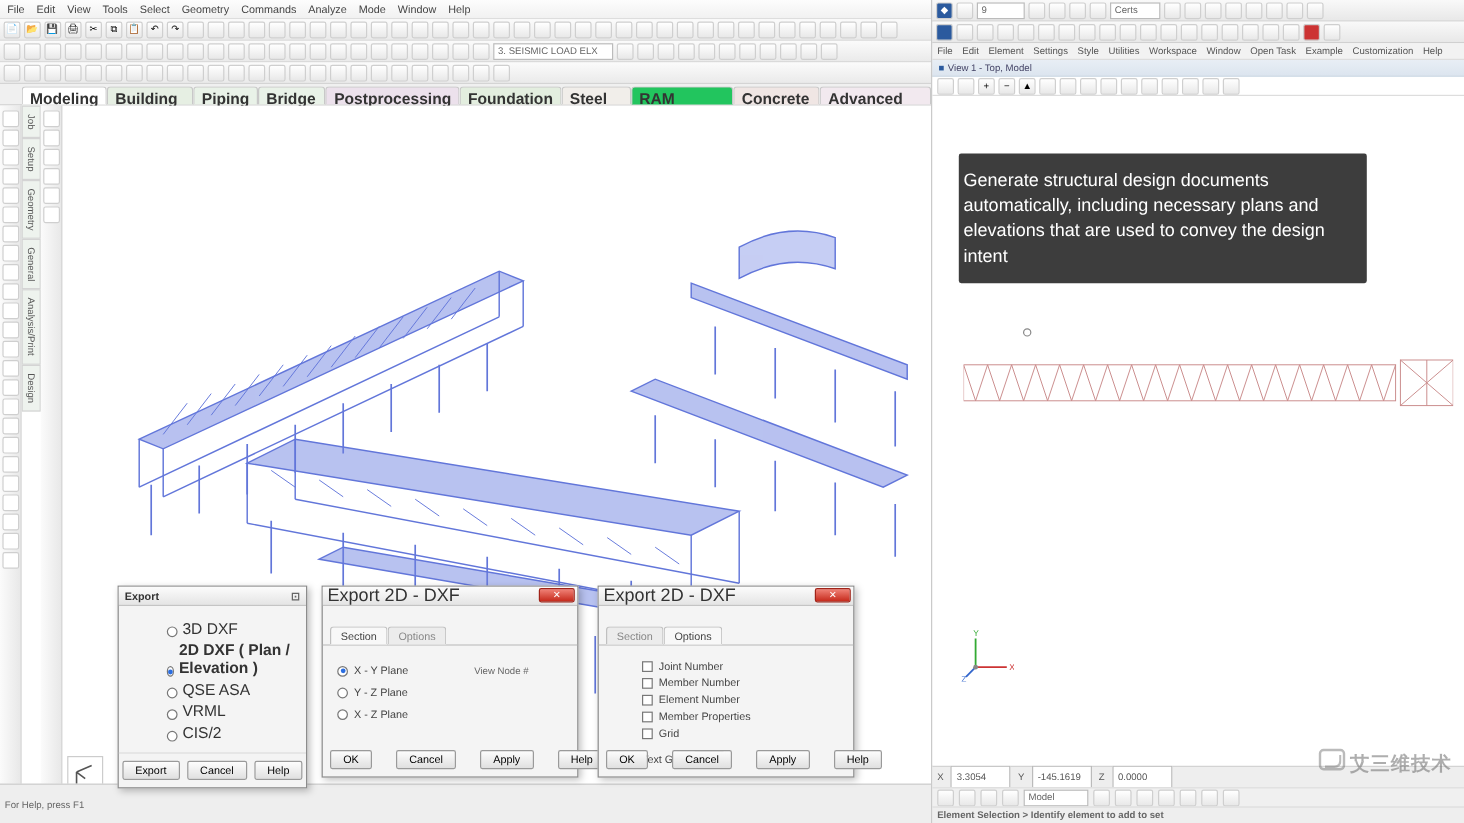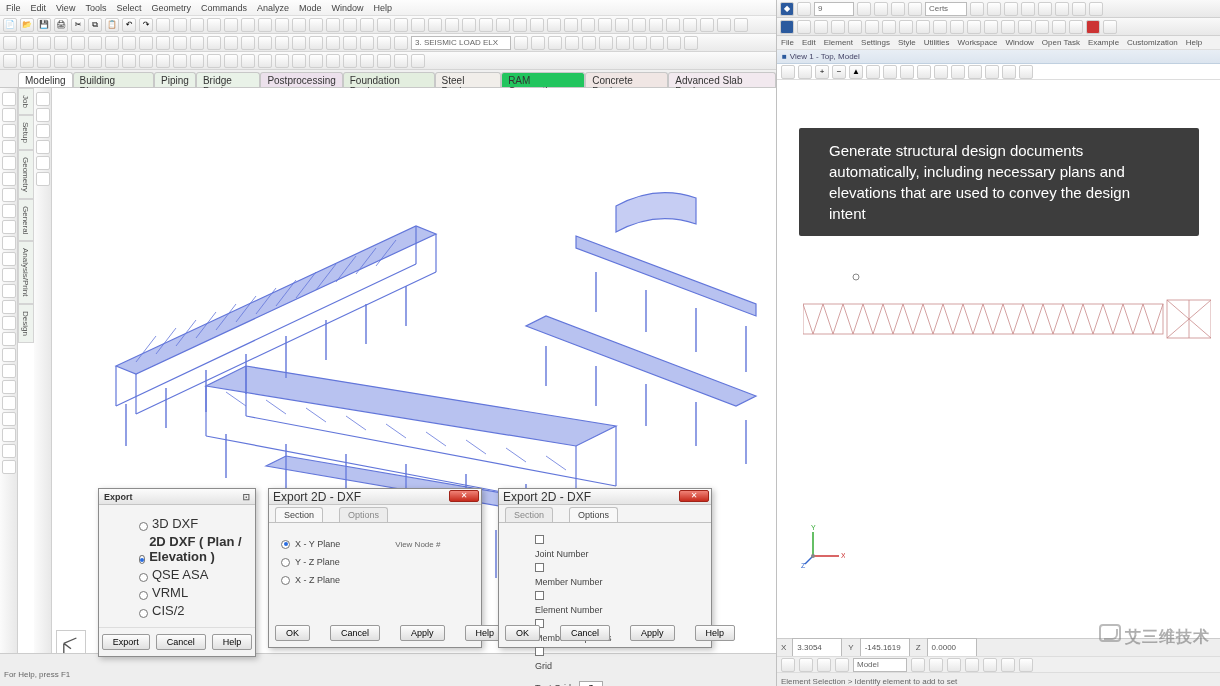--- a/index.html
+++ b/index.html
@@ -7,21 +7,21 @@
 
 
 .app-left { position: absolute; left: 0; top: 0; width: 776px; height: 686px; background: #f5f5f5; display: flex; flex-direction: column; }
 .menubar { height: 16px; background: linear-gradient(#fdfdfd,#f1f1f1); display: flex; gap: 10px; padding: 0 6px; font-size: 9px; color: #444; align-items: center; border-bottom: 1px solid #ddd; }
 .menubar span { cursor: default; }
 .toolbar-row { height: 18px; background: linear-gradient(#fbfbfb,#eaeaea); border-bottom: 1px solid #d4d4d4; display: flex; gap: 3px; padding: 1px 3px; align-items: center; overflow: hidden; }
 .tbbtn { width: 14px; height: 14px; background: linear-gradient(#fff,#e8e8e8); border: 1px solid #cfcfcf; border-radius: 2px; flex-shrink: 0; display: flex; align-items: center; justify-content: center; font-size: 8px; }
 .dropdown-tb { height: 14px; min-width: 100px; background: #fff; border: 1px solid #bbb; font-size: 8px; padding: 0 3px; display: flex; align-items: center; color: #666; }
 
 .tabstrip { height: 18px; background: #f0f0f0; display: flex; gap: 0; padding-left: 18px; border-bottom: 1px solid #c8c8c8; }
-.tab { padding: 2px 6px; font-size: 10px; background: #e9f2e8; border: 1px solid #c8c8c8; border-bottom: none; margin-top: 2px; border-radius: 3px 3px 0 0; color: #333; cursor: default; }
+.tab { padding: 2px 6px; font-size: 13px; background: #e9f2e8; border: 1px solid #c8c8c8; border-bottom: none; margin-top: 2px; border-radius: 3px 3px 0 0; color: #333; cursor: default; font-weight: bold; }
 .tab.active { background: #fff; }
 .tab.bp { background: #e6efe3; }
 .tab.pp { background: #ece1ec; }
 .tab.fd { background: #e3eedf; }
 .tab.sd { background: #f1eeea; }
 .tab.rc { background: #22c55e; }
 .tab.cd { background: #f0e6e4; }
 .tab.asd { background: #f2e9ef; }
 
 .workspace { flex: 1; position: relative; background: #fff; }
@@ -33,68 +33,68 @@
 
 .viewport-title { position: absolute; left: 56px; top: 0; right: 0; height: 16px; background: linear-gradient(#fdfdfd,#edf3f9); border-bottom: 1px solid #c9d8e6; display: flex; align-items: center; padding: 0 4px; font-size: 8px; color: #336; }
 .viewport-title .icon { width: 10px; height: 10px; background: #5a8dcc; margin-right: 4px; }
 
 .viewport { position: absolute; left: 56px; top: 16px; right: 0; bottom: 18px; background: #fff; overflow: hidden; }
 .viewport svg { width: 100%; height: 100%; }
 
 .viewcube { position: absolute; left: 56px; bottom: 22px; width: 30px; height: 34px; border: 1px solid #ccc; background: #fff; display: flex; align-items: center; justify-content: center; }
 .viewcube svg { width: 18px; height: 22px; }
 
-.statusbar-left { position: absolute; left: 0; bottom: 0; right: 0; height: 14px; background: #eee; border-top: 1px solid #ccc; font-size: 8px; color: #666; padding: 16px 4px; display: flex; align-items: flex-start; }
+.statusbar-left { position: absolute; left: 0; bottom: 0; right: 0; height: 14px; background: #eee; border-top: 1px solid #ccc; font-size: 8px; color: #666; padding: 16px 4px; display: flex; align-items: center; }
 
 
 .dlg-export { position: absolute; left: 98px; top: 488px; width: 158px; background: #f4f4f4; border: 1px solid #8c8c8c; box-shadow: 2px 2px 6px rgba(0,0,0,0.25); }
 .dlg-title { height: 16px; background: linear-gradient(#fcfcfc,#e4e4e4); border-bottom: 1px solid #c4c4c4; font-size: 9px; padding: 0 5px; display: flex; align-items: center; justify-content: space-between; color: #333; font-weight: bold; }
 .dlg-body-export { padding: 8px 10px 6px 40px; }
 .radio-row { display: flex; align-items: flex-end; gap: 4px; margin: 3px 0; font-size: 13px; color: #333; }
 .radio { width: 9px; height: 9px; border: 1px solid #777; border-radius: 50%; background: #fff; display: inline-flex; align-items: center; justify-content: center; }
 .radio.checked::after { content: ""; width: 4px; height: 4px; background: #2a6de0; border-radius: 50%; }
 .dlg-btnrow { display: flex; justify-content: center; gap: 6px; padding: 6px 0; border-top: 1px solid #ddd; }
 .winbtn { font-size: 9px; padding: 2px 10px; background: linear-gradient(#fdfdfd,#e0e0e0); border: 1px solid #9a9a9a; border-radius: 2px; }
 
 
 .dlg2d { position: absolute; top: 488px; width: 214px; height: 160px; background: #f4f4f4; border: 1px solid #8c8c8c; box-shadow: 2px 2px 6px rgba(0,0,0,0.25); }
 .dlg2d.a { left: 268px; }
 .dlg2d.b { left: 498px; }
-.dlg2d-title { height: 16px; background: linear-gradient(#fcfcfc,#e4e4e4); border-bottom: 1px solid #c4c4c4; font-size: 12px; padding: 0 4px; display: flex; align-items: center; color: #333; }
+.dlg2d-title { height: 16px; background: linear-gradient(#fcfcfc,#e4e4e4); border-bottom: 1px solid #c4c4c4; font-size: 15px; padding: 0 4px; display: flex; align-items: center; color: #333; }
 .dlg2d-close { position: absolute; right: 2px; top: 1px; width: 30px; height: 12px; background: linear-gradient(#f08277,#c62a1c); border: 1px solid #a02318; border-radius: 2px; color: #fff; font-size: 8px; text-align: center; line-height: 10px; }
-.dlg2d-tabs { display: flex; gap: 16px; padding: 2px 0 0 6px; border-bottom: 1px solid #c0c0c0; }
+.dlg2d-tabs { display: flex; gap: 0; padding: 17px 0 0 6px; border-bottom: 1px solid #c0c0c0; }
 .dlg2d-tab { font-size: 9px; padding: 2px 8px; border: 1px solid #c0c0c0; border-bottom: none; background: #f8f8f8; border-radius: 3px 3px 0 0; color: #444; }
 .dlg2d-tab.inactive { background: #ececec; color: #888; }
 .dlg2d-body { padding: 8px 12px; font-size: 9px; color: #444; }
 .plane-row { display: flex; align-items: center; gap: 5px; margin: 8px 0; }
 .withnode { margin-left: 50px; font-size: 8px; color: #666; }
-.chk-row { display: flex; align-items: flex-start; gap: 5px; margin: 4px 0; flex-direction: column; }
+.chk-row { display: flex; align-items: center; gap: 5px; margin: 4px 0; }
 .chk { width: 9px; height: 9px; border: 1px solid #777; background: #fff; }
 .textsize-row { margin-top: 10px; display: flex; align-items: center; gap: 8px; }
 .textsize-row input { width: 24px; height: 14px; border: 1px solid #aaa; font-size: 9px; text-align: center; }
 .dlg2d-btnrow { position: absolute; bottom: 6px; left: 6px; right: 6px; display: flex; gap: 20px; }
 
 
 .app-right { position: absolute; left: 776px; top: 0; width: 444px; height: 686px; background: #f5f5f5; display: flex; flex-direction: column; border-left: 1px solid #c0c0c0; }
 .r-toolbar-row { height: 18px; background: linear-gradient(#f9f9f9,#e8e8e8); border-bottom: 1px solid #d0d0d0; display: flex; gap: 3px; padding: 1px 3px; align-items: center; overflow: hidden; }
 .r-menubar { height: 14px; background: #f2f2f2; display: flex; gap: 8px; padding: 0 4px; font-size: 8px; color: #555; align-items: center; border-bottom: 1px solid #ddd; }
 .r-doc-title { height: 14px; background: linear-gradient(#e8eef5,#dce5ef); font-size: 8px; color: #446; padding: 0 5px; display: flex; align-items: center; border-bottom: 1px solid #c0d0e0; }
 .r-doc-toolbar { height: 16px; background: #fff; border-bottom: 1px solid #ddd; display: flex; gap: 3px; padding: 1px 4px; align-items: center; }
 .r-canvas { flex: 1; background: #fff; position: relative; overflow: hidden; }
 
-.callout { position: absolute; left: 22px; top: 48px; width: 400px; background: #3d3d3d; color: #fff; font-size: 15px; line-height: 1.4; padding: 12px 30px; border-radius: 2px; }
+.callout { position: absolute; left: 22px; top: 48px; width: 340px; background: #3d3d3d; color: #fff; font-size: 15px; line-height: 1.4; padding: 12px 4px; border-radius: 2px; }
 
 .elevation-drawing { position: absolute; left: 26px; top: 212px; width: 408px; height: 56px; }
 
 .axis-widget { position: absolute; left: 24px; bottom: 70px; width: 44px; height: 44px; }
 
 .r-status { height: 18px; background: #eee; border-top: 1px solid #ccc; display: flex; align-items: center; gap: 6px; padding: 0 4px; font-size: 8px; color: #555; }
 .r-status .field { background: #fff; border: 1px solid #bbb; padding: 0 4px; height: 19px; display: flex; align-items: center; min-width: 50px; }
 .r-status2 { height: 16px; background: #f0f0f0; border-top: 1px solid #ddd; display: flex; align-items: center; gap: 4px; padding: 0 4px; font-size: 8px; color: #555; }
-.r-status3 { height: 14px; background: #eee; border-top: 1px solid #ddd; font-size: 8px; color: #666; padding: 0 4px; display: flex; align-items: flex-end; }
+.r-status3 { height: 14px; background: #eee; border-top: 1px solid #ddd; font-size: 8px; color: #666; padding: 0 4px; display: flex; align-items: center; font-weight: bold; }
 
 
 .watermark { position: absolute; right: 10px; bottom: 38px; font-size: 16px; color: rgba(120,120,120,0.6); font-weight: bold; letter-spacing: 1px; font-family: "Microsoft YaHei", Arial; pointer-events: none; }
 .watermark-icon { display: inline-block; width: 22px; height: 18px; border: 2px solid rgba(120,120,120,0.5); border-radius: 4px; margin-right: 4px; position: relative; }
 .watermark-icon::after { content: ""; position: absolute; left: 3px; top: 3px; width: 12px; height: 9px; border: 2px solid rgba(120,120,120,0.5); border-top: none; border-left: none; border-radius: 0 0 6px 0; }
 
 .pin-icon { font-size: 9px; color: #666; }
 </style>
 </head>
 <body>

